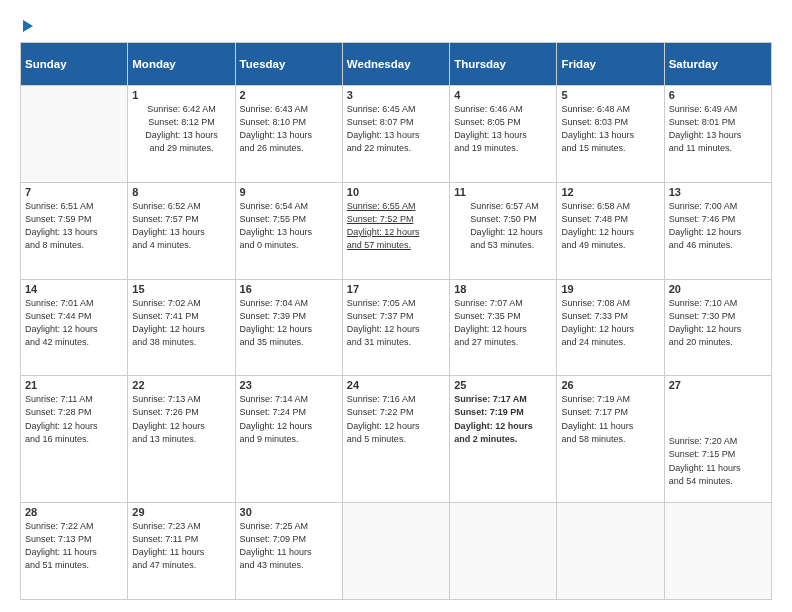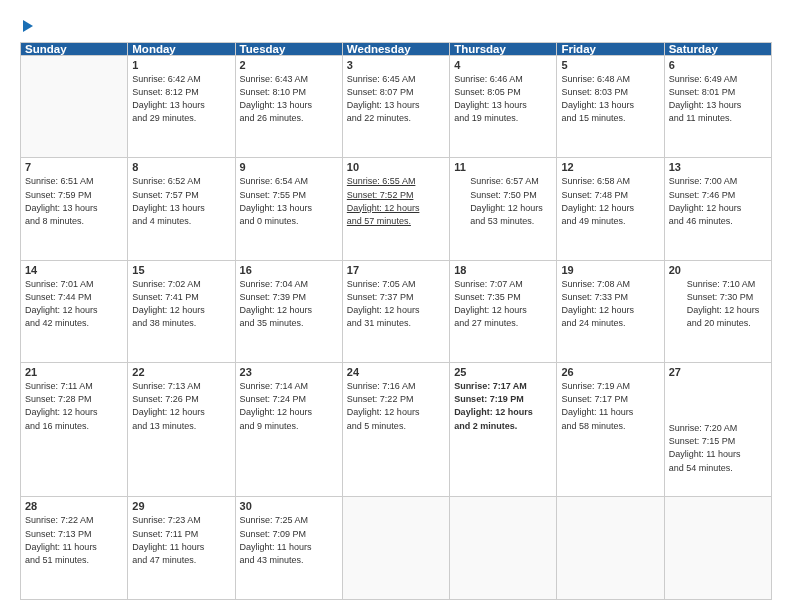--- a/index.html
+++ b/index.html
@@ -68,21 +68,21 @@
       width: 100%;
       border-collapse: collapse;
       flex: 1;
       table-layout: fixed;
     }
     .calendar th {
       background: #2060a0;
       color: #fff;
       font-size: 11.5px;
       font-weight: bold;
-      padding: 0 4px;
+      padding: 15px 4px;
       text-align: left;
       border: 1px solid #ccc;
     }
     .calendar td {
       vertical-align: top;
       border: 1px solid #ccc;
       padding: 3px 4px;
       font-size: 9.5px;
       color: #333;
       height: 88px;
@@ -130,21 +130,21 @@
           <th>Thursday</th>
           <th>Friday</th>
           <th>Saturday</th>
         </tr>
     </thead>
     <tbody id="calendar-body">
     <tr>
           <td class="empty-cell"></td>
           <td>
             <span class="day-num">1</span>
-            <div class="day-info" style="white-space: pre-line;">Sunrise: 6:42 AM
+            <div class="day-info" style="white-space: pre-line; text-align: center;">Sunrise: 6:42 AM
 Sunset: 8:12 PM
 Daylight: 13 hours
 and 29 minutes.</div>
           </td>
           <td>
             <span class="day-num">2</span>
             <div class="day-info" style="white-space: pre-line;">Sunrise: 6:43 AM
 Sunset: 8:10 PM
 Daylight: 13 hours
 and 26 minutes.</div>
@@ -267,21 +267,21 @@
           </td>
           <td>
             <span class="day-num">19</span>
             <div class="day-info" style="white-space: pre-line;">Sunrise: 7:08 AM
 Sunset: 7:33 PM
 Daylight: 12 hours
 and 24 minutes.</div>
           </td>
           <td>
             <span class="day-num">20</span>
-            <div class="day-info" style="white-space: pre-line; margin-left: 18px;">Sunrise: 7:10 AM
+            <div class="day-info" style="white-space: pre-line;">Sunrise: 7:10 AM
 Sunset: 7:30 PM
 Daylight: 12 hours
 and 20 minutes.</div>
           </td>
         </tr>
         <tr>
           <td>
             <span class="day-num">21</span>
             <div class="day-info" style="white-space: pre-line;">Sunrise: 7:11 AM
 Sunset: 7:28 PM

